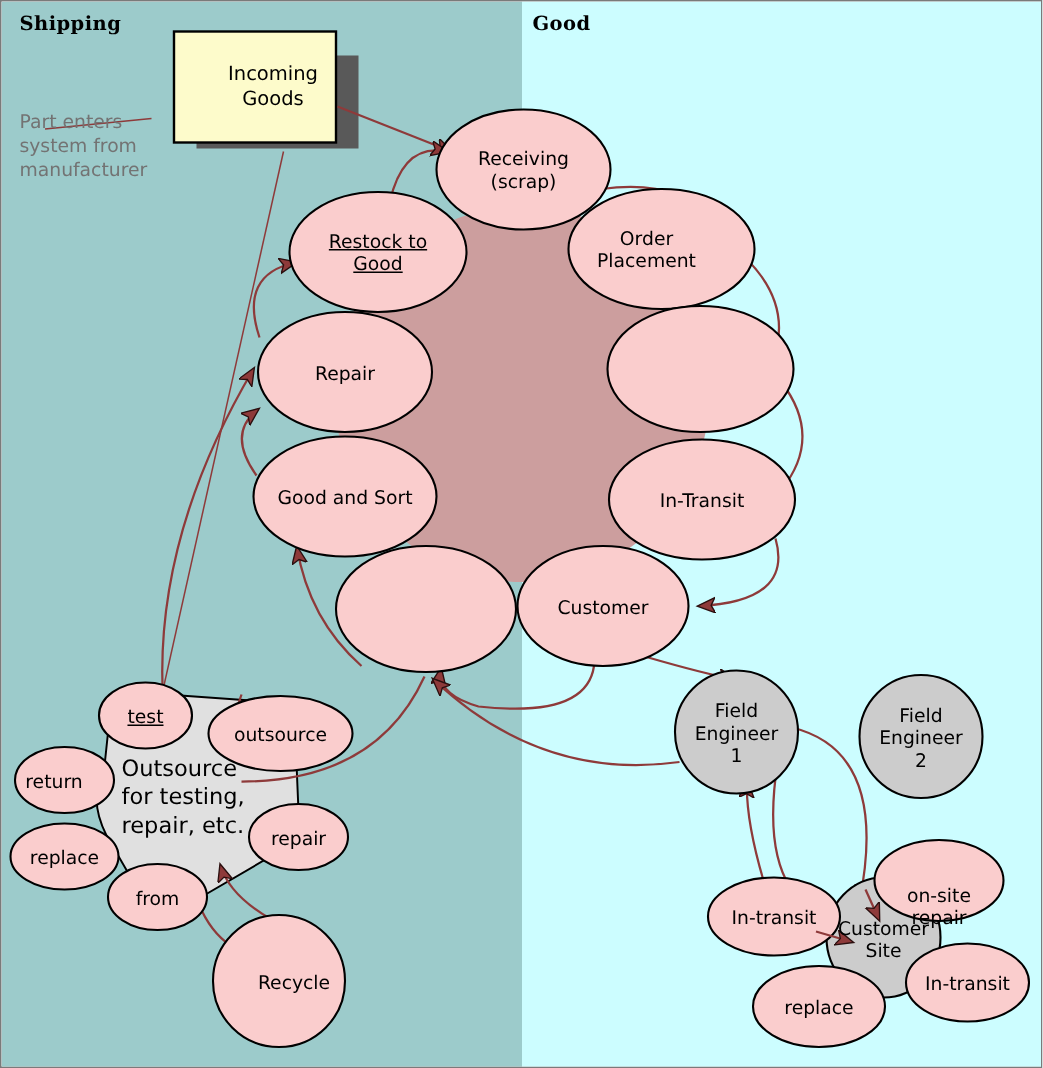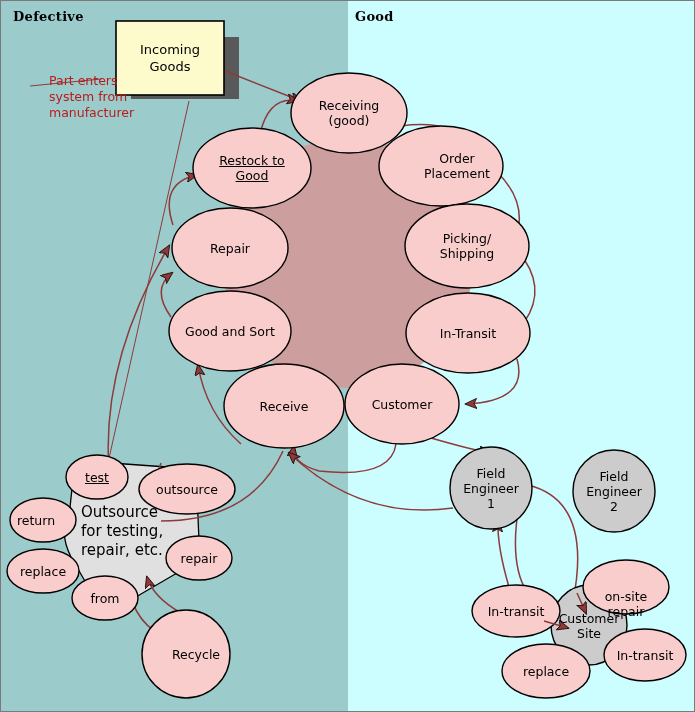--- a/index.html
+++ b/index.html
@@ -55,24 +55,23 @@
   }
   .hub-label {
     font-weight: bold;
     font-size: 15px;
     line-height: 20px;
   }
   .note-label {
     position: absolute;
     font-size: 12.5px;
     line-height: 16px;
-    color: #b91c1c;
+    color: #737373;
     white-space: pre-line;
     text-align: left;
-    margin-left: 36px;
   }
   .box-label {
     position: absolute;
     text-align: center;
     font-size: 13px;
     line-height: 17px;
     white-space: pre-line;
     color: #000;
     display: flex;
     align-items: center;
@@ -81,21 +80,21 @@
   .big-label { font-size: 15px; line-height: 19px; }
 </style>
 </head>
 <body>
 
 <div id="canvas">
 
   <div class="bg-left"></div>
   <div class="bg-right"></div>
 
-  <div class="zone-label" style="left:12px; top:8px;">Defective</div>
+  <div class="zone-label" style="left:12px; top:8px;">Shipping</div>
   <div class="zone-label" style="left:354px; top:8px;">Good</div>
 
   <svg class="layer" viewBox="0 0 695 712">
     <defs>
       <marker id="ah" markerWidth="9" markerHeight="9" refX="7.2" refY="3.4" orient="auto">
         <path d="M0,0 L8,3.4 L0,6.8 L1.8,3.4 Z" fill="#8E3A3A" stroke="#2b0f0f" stroke-width="0.6"></path>
       </marker>
     </defs>
 
     <rect x="130" y="36" width="108" height="62" fill="#595959"></rect>
@@ -186,33 +185,30 @@
     <g fill="none" stroke="#8E3A3A" stroke-width="1.5">
       <path d="M543,620 L567,627" marker-end="url(#ah)"></path>
       <path d="M576,592 L585,612" marker-end="url(#ah)"></path>
     </g>
   </svg>
 
   <div class="note-label" style="left:12px; top:72px; width:110px;">Part enters
 system from
 manufacturer</div>
 
-  <div class="box-label" style="left:115px; top:20px; width:108px; height:74px;">Incoming
+  <div class="box-label" style="left:115px; top:20px; width:108px; height:74px;padding-left:12px;">Incoming
 Goods</div>
 
 
   <div class="node-label" style="left:290px; top:92px; width:116px; height:40px;">Receiving
-(good)</div>
-  <div class="node-label" style="left:378px; top:145px; width:104px; height:40px;padding-left:26px;">Order
+(scrap)</div>
+  <div class="node-label" style="left:378px; top:145px; width:104px; height:40px;">Order
 Placement</div>
-  <div class="node-label" style="left:404px; top:225px; width:124px; height:40px;">Picking/
-Shipping</div>
   <div class="node-label" style="left:405px; top:320px; width:124px; height:24px;">In-Transit</div>
   <div class="node-label" style="left:344px; top:391px; width:114px; height:24px;">Customer</div>
-  <div class="node-label" style="left:223px; top:393px; width:120px; height:24px;">Receive</div>
   <div class="node-label" style="left:168px; top:318px; width:122px; height:24px;">Good and Sort</div>
   <div class="node-label" style="left:171px; top:235px; width:116px; height:24px;">Repair</div>
   <div class="node-label" style="left:192px; top:147px; width:118px; height:40px;text-decoration:underline;">Restock to
 Good</div>
 
   <div class="node-label big-label" style="left:80px; top:500px; width:104px; height:60px; text-align:left; justify-content:flex-start;">Outsource
 for testing,
 repair, etc.</div>
 
   <div class="node-label" style="left:65px; top:464px; width:62px; height:24px;text-decoration:underline;">test</div>

